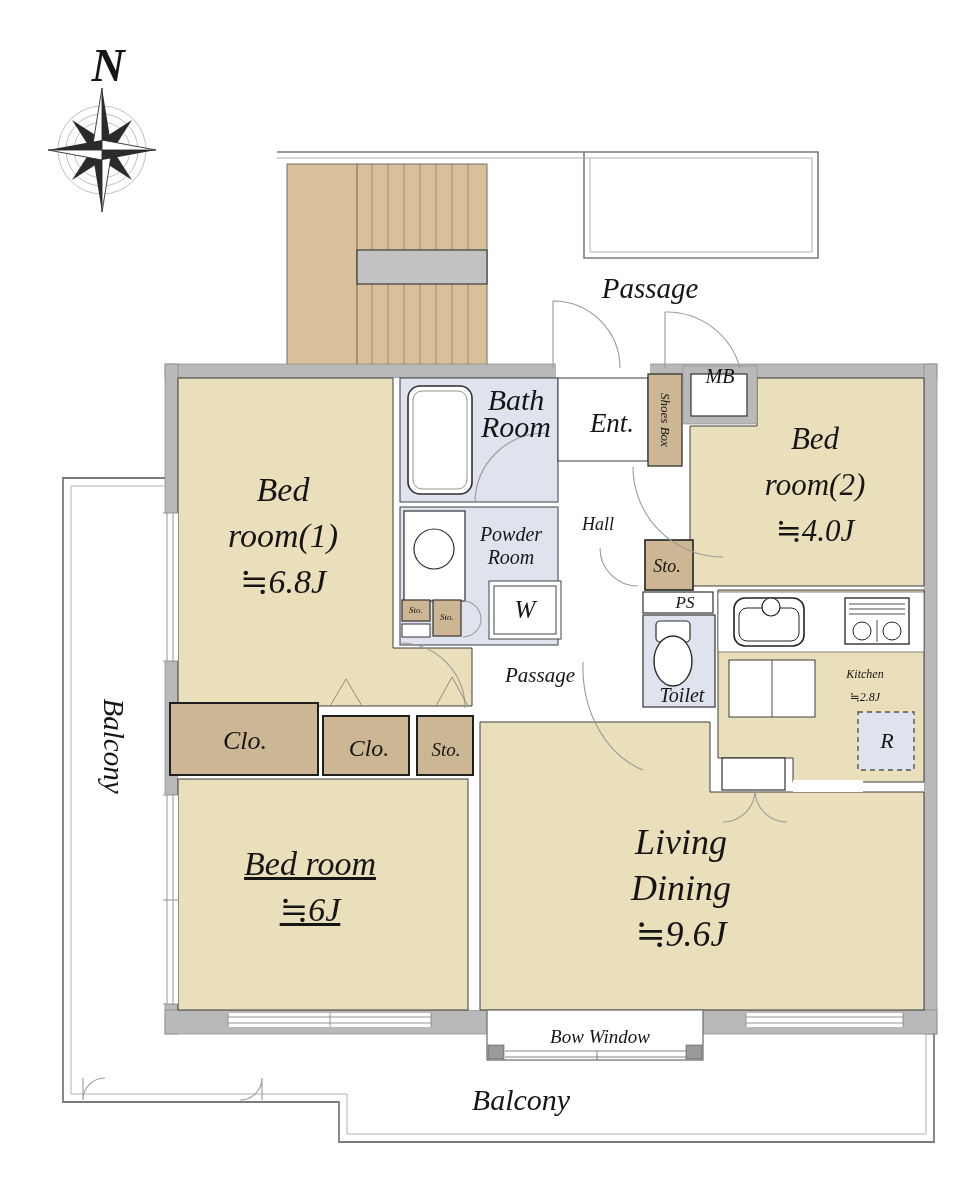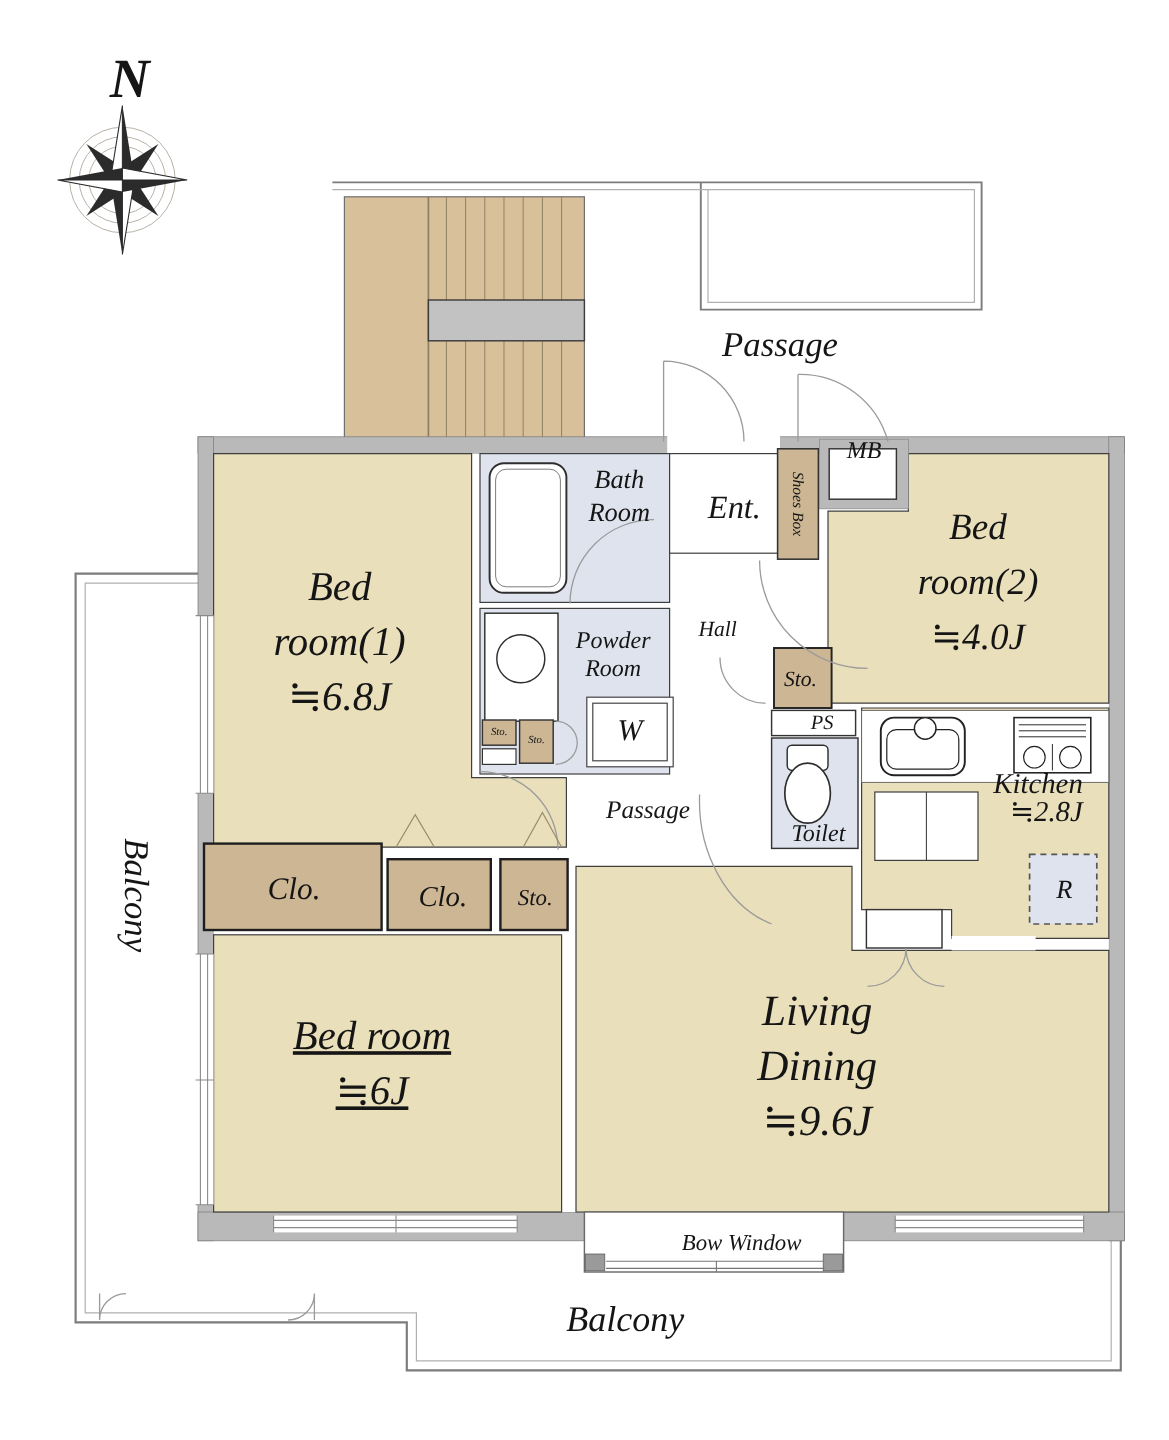--- a/index.html
+++ b/index.html
@@ -183,26 +183,26 @@
   <span>Bed room</span>
   <span>≒6J</span>
 </div>
 
 <div class="lblblock" style="left:681px;top:888px;font-size:36px;line-height:46px;">
   <span>Living</span>
   <span>Dining</span>
   <span>≒9.6J</span>
 </div>
 
-<div class="lblblock" style="left:865px;top:666px;font-size:24px;line-height:23px;text-align:right;">
+<div class="lblblock" style="left:865px;top:686px;font-size:12px;line-height:23px;">
   <span>Kitchen</span>
   <span>≒2.8J</span>
 </div>
 
-<div class="lblblock" style="left:516px;top:413px;font-size:22px;line-height:27px;">
+<div class="lblblock" style="left:516px;top:413px;font-size:30px;line-height:27px;">
   <span>Bath</span>
   <span>Room</span>
 </div>
 
 <div class="lblblock" style="left:511px;top:546px;font-size:20px;line-height:23px;">
   <span>Powder</span>
   <span>Room</span>
 </div>
 
 <div class="lbl" style="left:612px;top:423px;font-size:27px;">Ent.</div>
@@ -216,17 +216,17 @@
 <div class="lbl" style="left:525px;top:609px;font-size:25px;">W</div>
 <div class="lbl" style="left:887px;top:741px;font-size:22px;">R</div>
 
 <div class="lbl" style="left:245px;top:741px;font-size:26px;">Clo.</div>
 <div class="lbl" style="left:369px;top:748px;font-size:24px;">Clo.</div>
 <div class="lbl" style="left:446px;top:749px;font-size:19px;">Sto.</div>
 <div class="lbl" style="left:667px;top:566px;font-size:18px;">Sto.</div>
 <div class="lbl" style="left:416px;top:610px;font-size:9px;">Sto.</div>
 <div class="lbl" style="left:447px;top:617px;font-size:9px;">Sto.</div>
 
-<div class="lbl" style="left:618px;top:1036px;font-size:19px;">Bow Window</div>
+<div class="lbl" style="left:600px;top:1036px;font-size:19px;">Bow Window</div>
 <div class="lbl" style="left:521px;top:1100px;font-size:30px;">Balcony</div>
 <div class="vlbl" style="left:113px;top:746px;font-size:29px;">Balcony</div>
 
 </div>
 
 </body></html>

